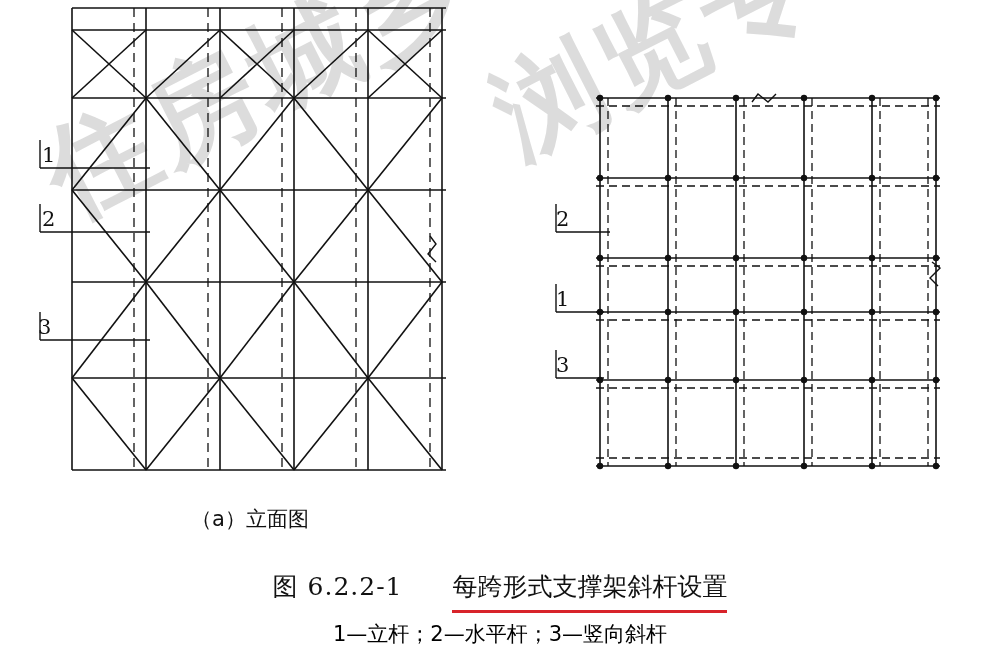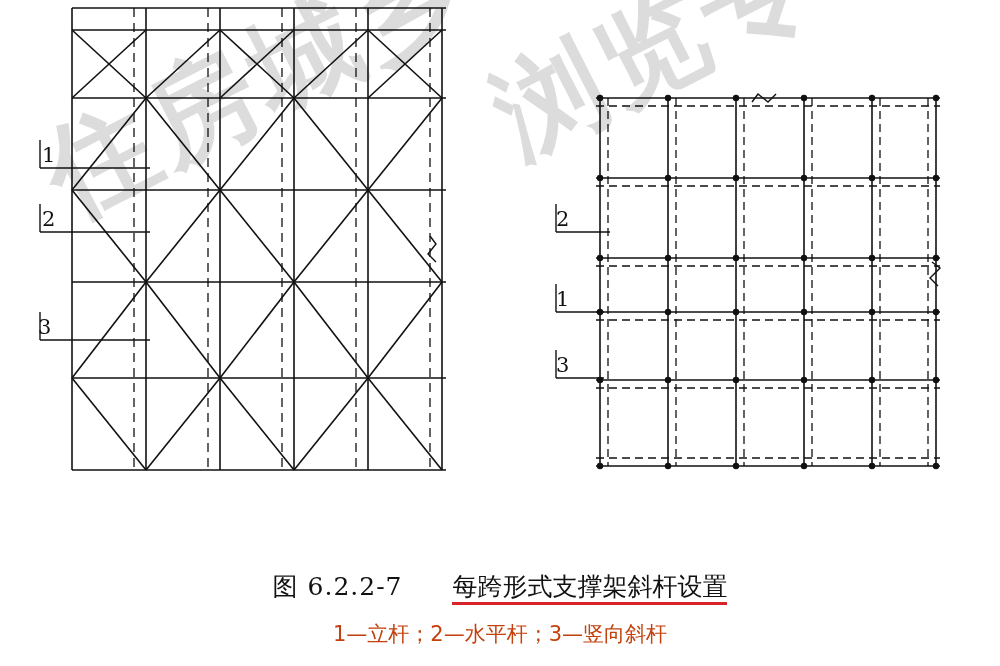--- a/index.html
+++ b/index.html
@@ -74,28 +74,28 @@
     width: 1000px;
     font-size: 25px;
     color: #111;
   }
   #fig-title .num {
     font-family: "DejaVu Serif", serif;
     letter-spacing: 1px;
   }
   #fig-title .underline-red {
     border-bottom: 3px solid #d8232a;
-    padding-bottom: 1px;
+    padding-bottom: 9px;
   }
   #fig-legend {
     left: 0px;
     top: 620px;
     width: 1000px;
     font-size: 21px;
-    color: #c2410c;
+    color: #000000;
   }
   .lbl {
     font-family: "DejaVu Serif", serif;
     font-size: 21px;
     fill: #111;
   }
 </style>
 </head>
 <body>
 
@@ -282,22 +282,23 @@
 
     <text class="lbl" x="42" y="162">1</text>
     <text class="lbl" x="42" y="226">2</text>
     <text class="lbl" x="38" y="334">3</text>
 
     <text class="lbl" x="556" y="226">2</text>
     <text class="lbl" x="556" y="306">1</text>
     <text class="lbl" x="556" y="372">3</text>
   </svg>
 
+  <div class="caption subcap" id="subcap-a">（a）立面图</div>
 
   <div class="caption" id="fig-title">
-    <span class="num">图 6.2.2-7</span>
+    <span class="num">图 6.2.2-1</span>
     <span style="display:inline-block;width:34px"></span>
     <span class="underline-red">每跨形式支撑架斜杆设置</span>
   </div>
 
   <div class="caption" id="fig-legend">1—立杆；2—水平杆；3—竖向斜杆</div>
 
 </div>
 
 </body></html>

